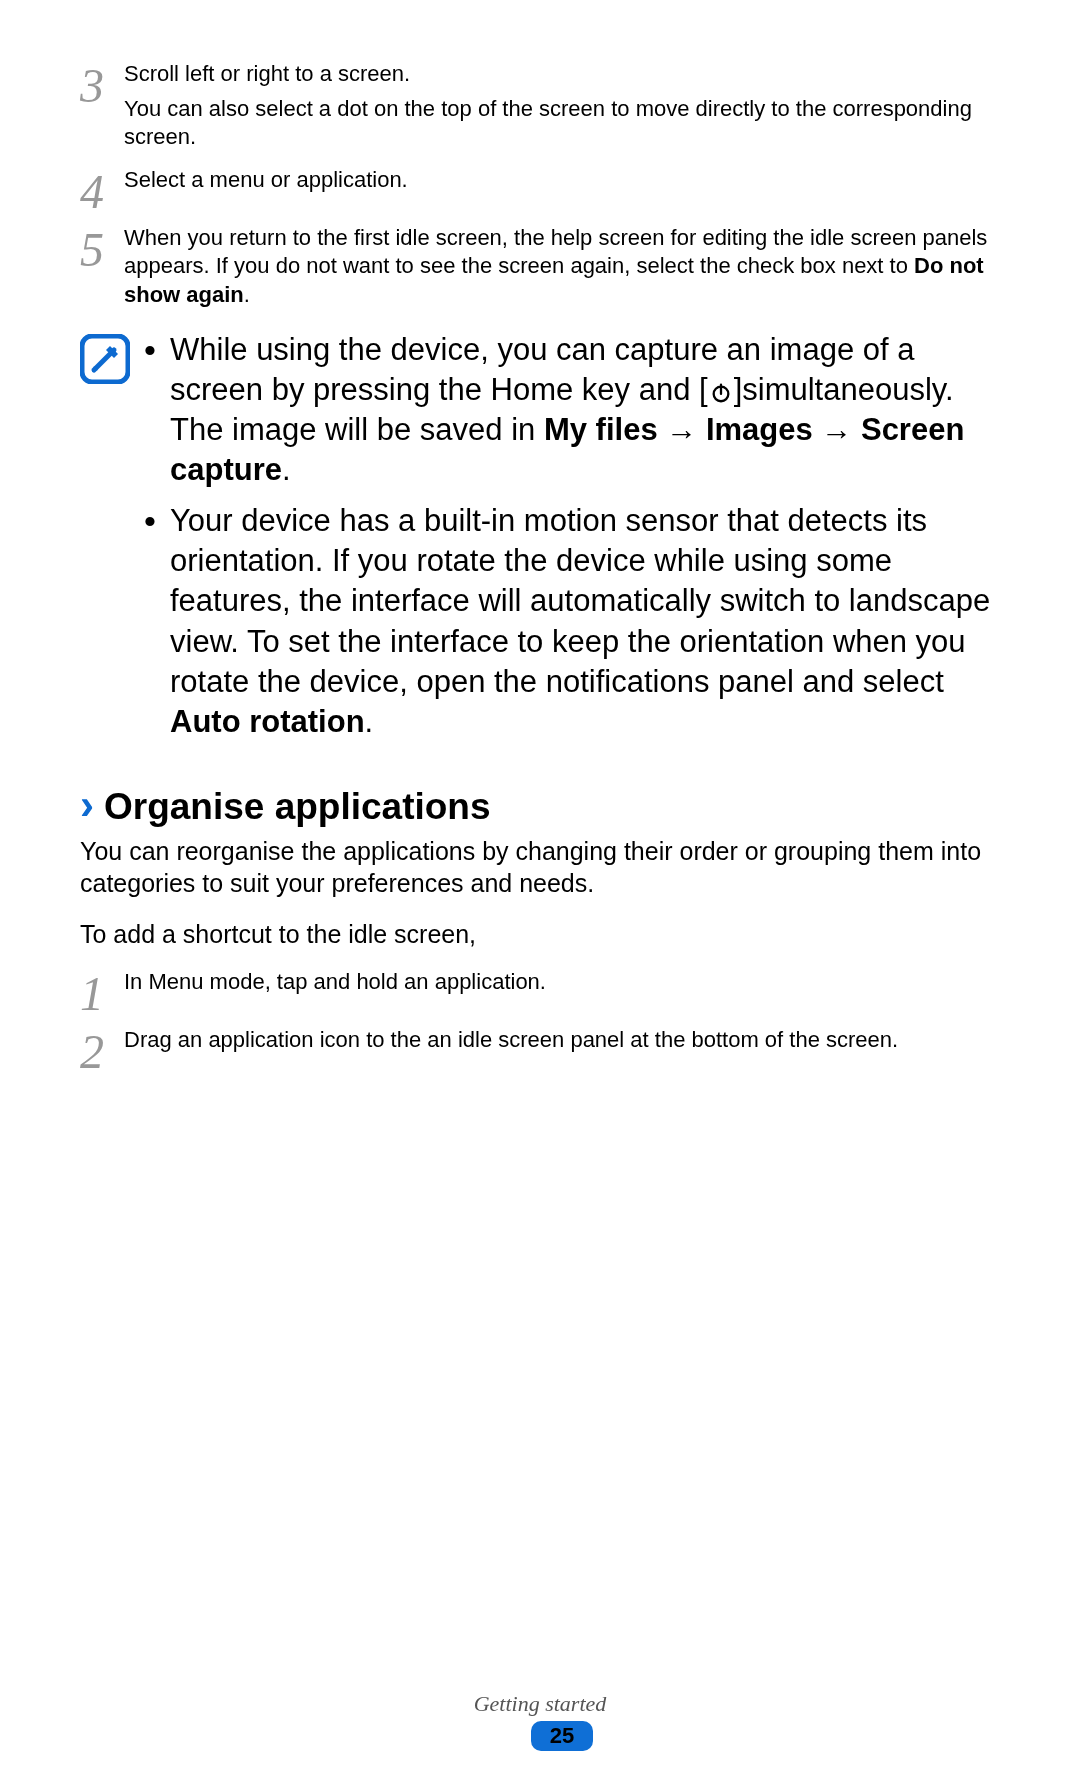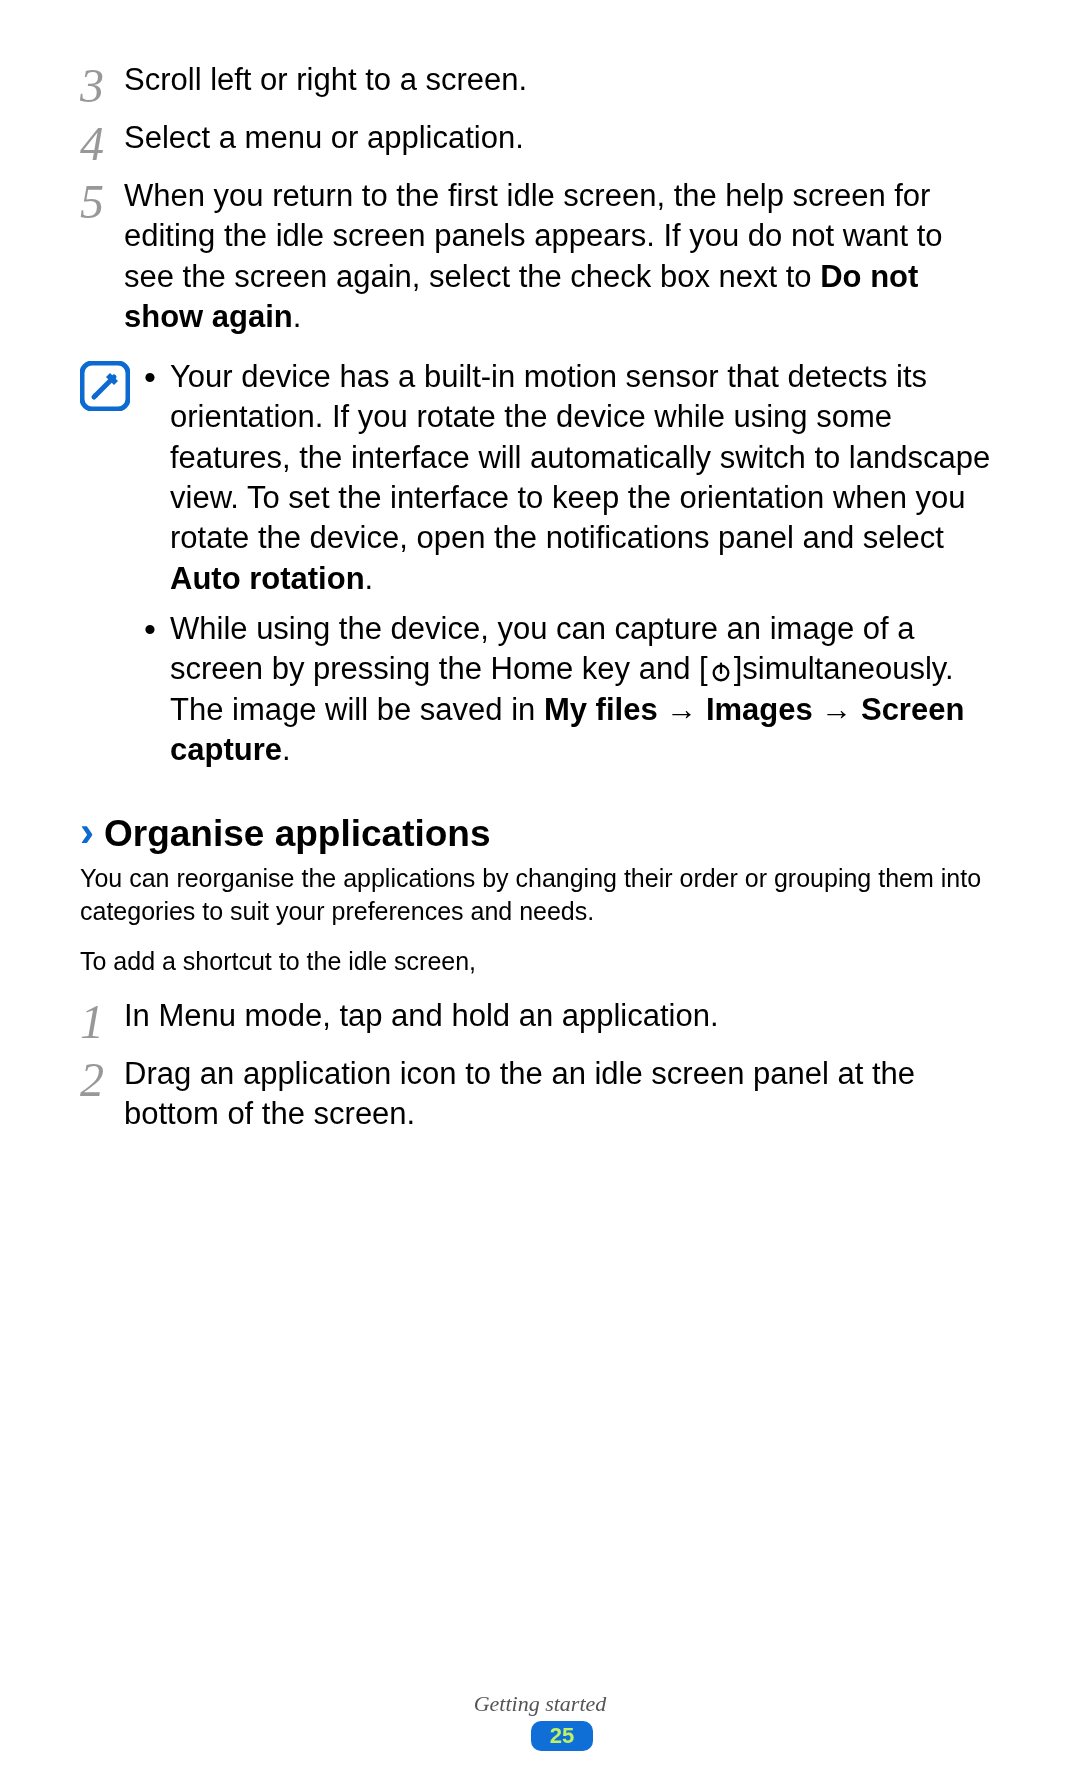--- a/index.html
+++ b/index.html
@@ -29,21 +29,21 @@
     font-size: 48px;
     line-height: 1;
     color: #989898;
     width: 44px;
     flex-shrink: 0;
     text-align: left;
     padding-top: 2px;
   }
   .step-body {
     font-family: "Helvetica Neue", Arial, sans-serif;
-    font-size: 31px;
+    font-size: 22px;
     line-height: 1.3;
     flex: 1;
   }
   .step-body p {
     margin: 0 0 6px 0;
   }
   .icon-back {
     display: inline-flex;
     align-items: center;
     justify-content: center;
@@ -154,37 +154,38 @@
     font-style: italic;
     font-size: 22px;
     color: #555;
     margin-bottom: 4px;
   }
   .page-badge {
     display: inline-block;
     min-width: 46px;
     padding: 2px 8px;
     background: #0f6fd6;
-    color: #bef264;
+    color: #000000;
     border-radius: 10px;
     font-family: Arial, sans-serif;
     font-size: 22px;
     font-weight: bold;
     margin-left: 44px;
   }
 </style>
 </head>
 <body>
 
 <div class="page">
 
   <div class="step">
     <div class="step-num">3</div>
     <div class="step-body">
       <p>Scroll left or right to a screen.</p>
+      <p>You can also select a dot on the top of the screen to move directly to the corresponding screen.</p>
     </div>
   </div>
 
   <div class="step">
     <div class="step-num">4</div>
     <div class="step-body">
       <p>Select a menu or application.</p>
     </div>
   </div>
 
@@ -201,30 +202,30 @@
     <div class="note-icon">
       <svg viewBox="0 0 50 50">
         <rect x="2" y="2" width="46" height="46" rx="10" ry="10" fill="none" stroke="#0d6ad0" stroke-width="5"></rect>
         <path d="M14 36 L34 16" stroke="#0d6ad0" stroke-width="5" stroke-linecap="round"></path>
         <path d="M30 12 L38 20 L34 24 L26 16 Z" fill="#0d6ad0"></path>
         <path d="M12 38 L14 32 L18 36 Z" fill="#0d6ad0"></path>
       </svg>
     </div>
     <ul class="note-ul">
       <li>
-        <span>Your device has a built-in motion sensor that detects its orientation. If you rotate the device while using some features, the interface will automatically switch to landscape view. To set the interface to keep the orientation when you rotate the device, open the notifications panel and select </span><span class="bold">Auto rotation</span><span>.</span>
-      </li>
-      <li>
         <span>While using the device, you can capture an image of a screen by pressing the Home key and [</span><span class="power-icon">
             <svg viewBox="0 0 24 24">
               <circle cx="12" cy="13" r="8" fill="none" stroke="#000" stroke-width="2.5"></circle>
               <line x1="12" y1="3" x2="12" y2="13" stroke="#000" stroke-width="2.5" stroke-linecap="round"></line>
             </svg>
           </span><span>]simultaneously. The image will be saved in </span><span class="bold">My files</span><span class="bold arrow"> → </span><span class="bold">Images</span><span class="bold arrow"> → </span><span class="bold">Screen capture</span><span>.</span>
       </li>
+      <li>
+        <span>Your device has a built-in motion sensor that detects its orientation. If you rotate the device while using some features, the interface will automatically switch to landscape view. To set the interface to keep the orientation when you rotate the device, open the notifications panel and select </span><span class="bold">Auto rotation</span><span>.</span>
+      </li>
     </ul>
   </div>
 
   <div class="section-header">
     <span class="chevron">›</span>
     <span class="section-title">Organise applications</span>
   </div>
   <p class="body-text">You can reorganise the applications by changing their order or grouping them into categories to suit your preferences and needs.</p>
   <p class="body-text">To add a shortcut to the idle screen,</p>
 

